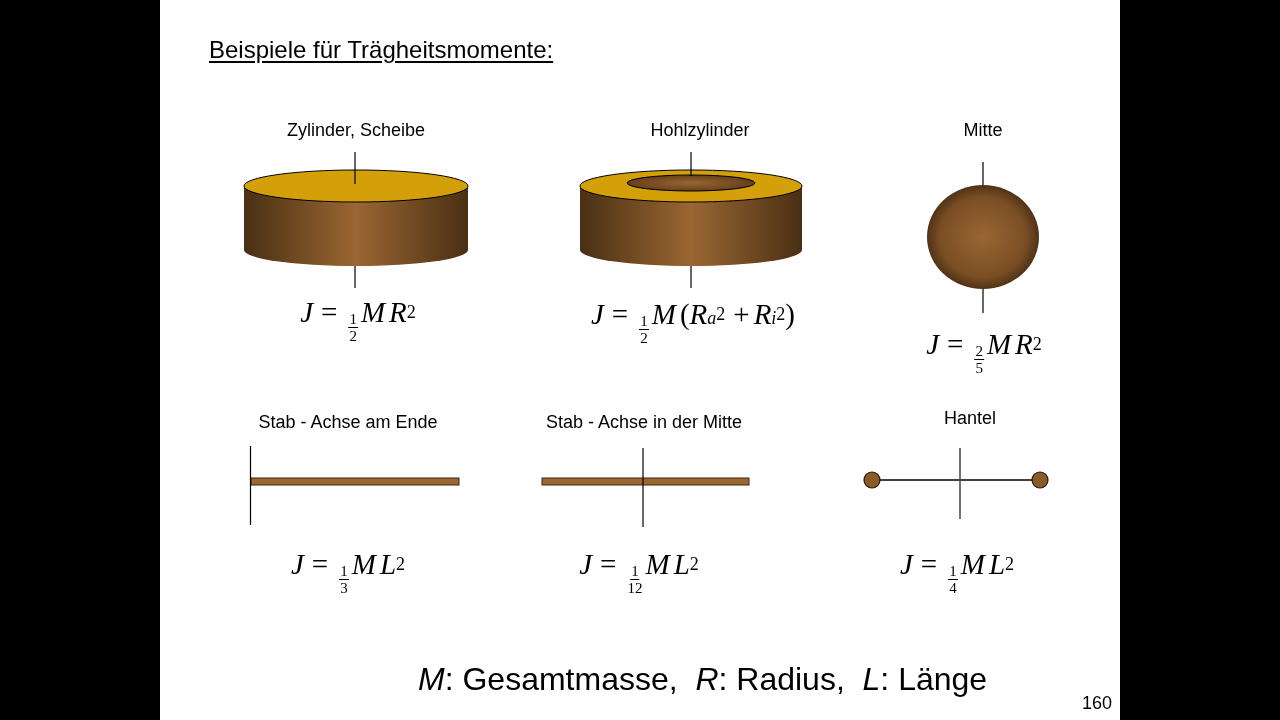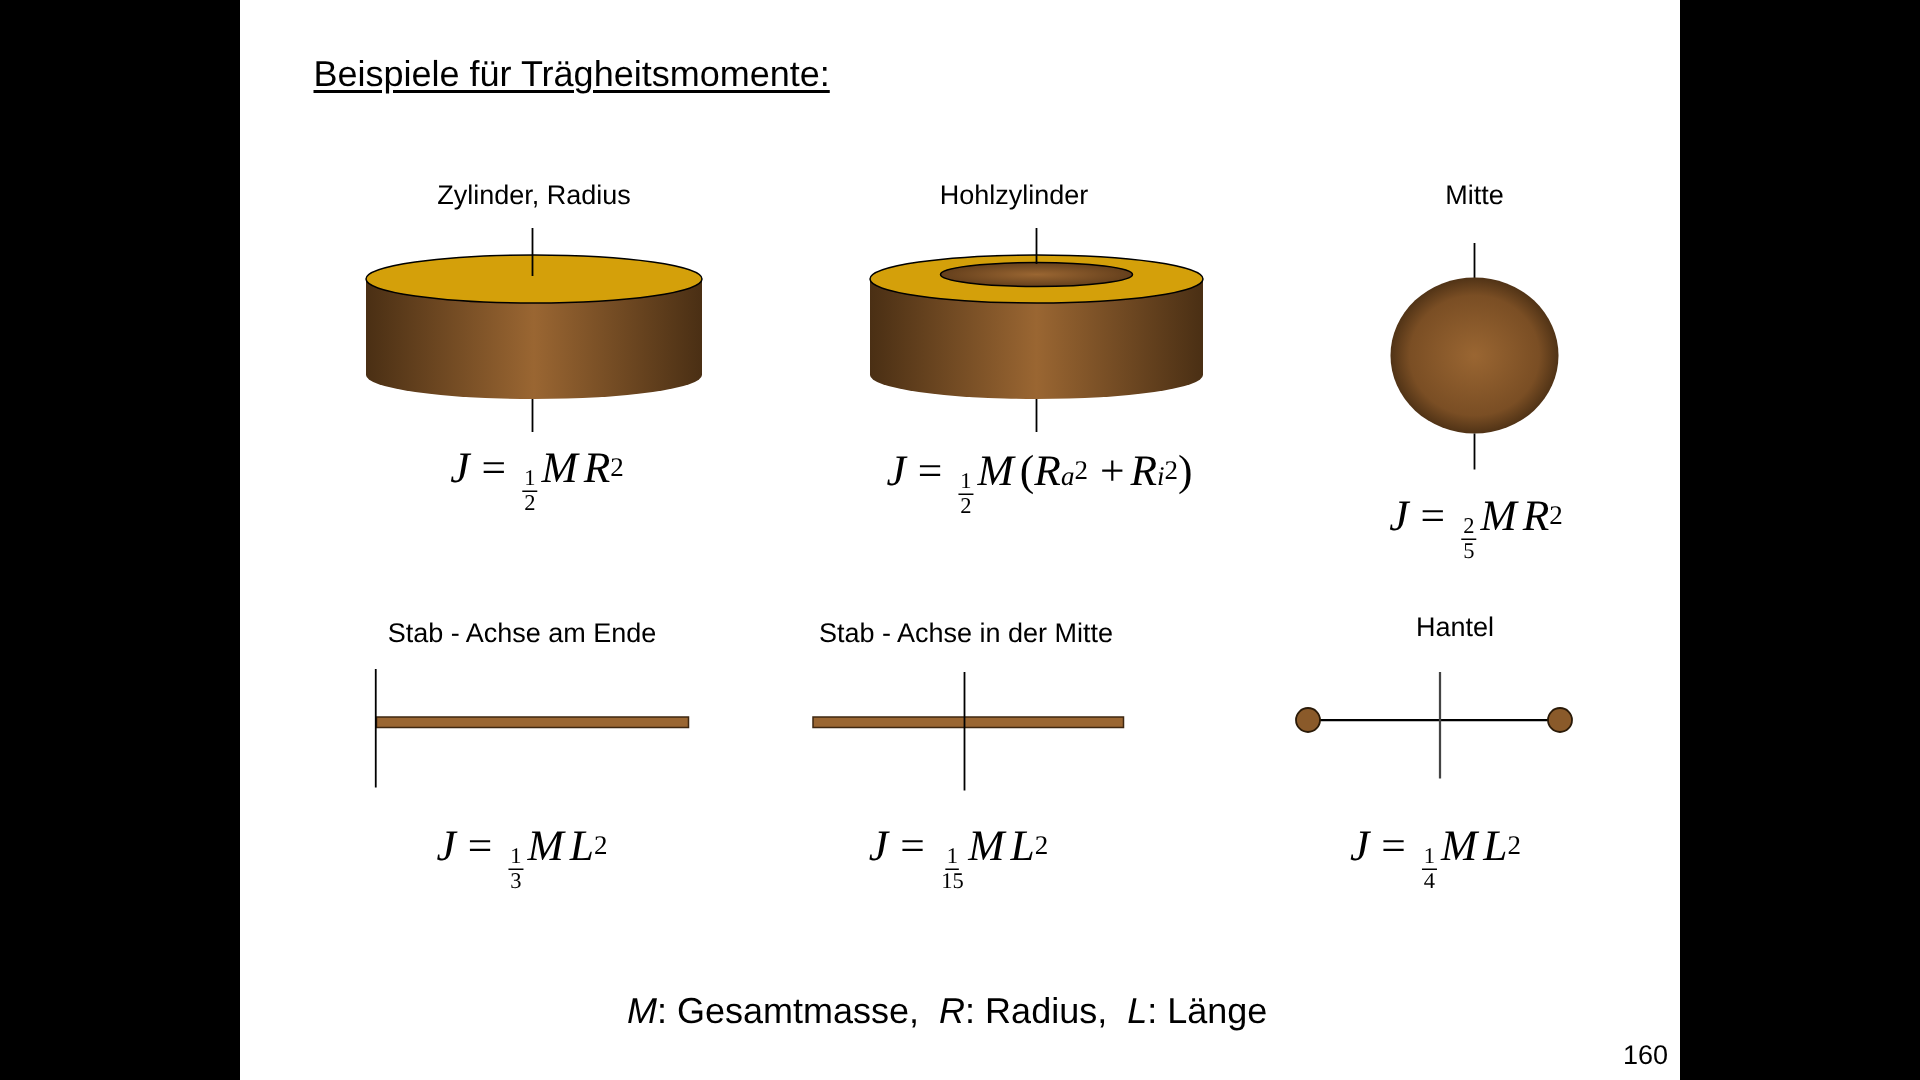--- a/index.html
+++ b/index.html
@@ -11,21 +11,21 @@
   .label { position: absolute; font-size: 18px; transform: translateX(-50%); white-space: nowrap; }
   .formula { position: absolute; font-size: 29px; font-style: italic; white-space: nowrap; transform: translateX(-50%); display: flex; align-items: baseline; }
   .formula .up { font-style: normal; }
   .frac { display: inline-flex; flex-direction: column; align-items: center; font-size: 15px; font-style: normal; line-height: 1; margin: 0 3px; vertical-align: middle; position: relative; top: 2px; }
   .frac .num { border-bottom: 1px solid #000; padding: 0 1px; }
   .frac .den { padding-top: 1px; }
   sup { font-size: 18px; font-style: normal; position: relative; top: -4px; vertical-align: super; line-height: 0; }
   sub { font-size: 18px; line-height: 0; }
   .sp { display: inline-block; width: 8px; }
   .sp2 { display: inline-block; width: 4px; }
-  .legend { position: absolute; left: 258px; top: 661px; font-size: 24px; white-space: nowrap; }
+  .legend { position: absolute; left: 258px; top: 661px; font-size: 32px; white-space: nowrap; }
   .legend i { font-style: italic; }
   .pagenum { position: absolute; left: 922px; top: 693px; font-size: 18px; }
   svg.fig { position: absolute; left: 0; top: 0; }
 </style>
 </head>
 <body>
 
 <div class="slide">
 
   <div class="title sans">Beispiele für Trägheitsmomente:</div>
@@ -80,22 +80,22 @@
     </g>
 
     <g>
       <line x1="712" y1="480" x2="880" y2="480" stroke="#000" stroke-width="1.5"></line>
       <line x1="800" y1="448" x2="800" y2="519" stroke="#444" stroke-width="1.5"></line>
       <circle cx="712" cy="480" r="8" fill="#8A5A2A" stroke="#2A1A08" stroke-width="1.2"></circle>
       <circle cx="880" cy="480" r="8" fill="#8A5A2A" stroke="#2A1A08" stroke-width="1.2"></circle>
     </g>
   </svg>
 
-  <div class="label sans" style="left:196px; top:120px;">Zylinder, Radius</div>
-  <div class="label sans" style="left:516px; top:120px;">Hohlzylinder</div>
+  <div class="label sans" style="left:196px; top:120px;">Zylinder, Scheibe</div>
+  <div class="label sans" style="left:540px; top:120px;">Hohlzylinder</div>
   <div class="label sans" style="left:823px; top:120px;">Mitte</div>
   <div class="label sans" style="left:188px; top:412px;">Stab - Achse am Ende</div>
   <div class="label sans" style="left:484px; top:412px;">Stab - Achse in der Mitte</div>
   <div class="label sans" style="left:794px; top:408px;margin-left:16px;">Hantel</div>
 
   <div class="formula serif" style="left:198px; top:296px;">
     <span>J</span>
       <span class="sp"></span>
     <span class="up">=</span>
       <span class="sp"></span>
@@ -163,21 +163,21 @@
       <sup>2</sup>
   </div>
 
   <div class="formula serif" style="left:479px; top:548px;">
     <span>J</span>
       <span class="sp"></span>
     <span class="up">=</span>
       <span class="sp"></span>
     <span class="frac">
         <span class="num">1</span>
-        <span class="den">15</span>
+        <span class="den">12</span>
       </span>
     <span>M</span>
       <span class="sp2"></span>
     <span>L</span>
       <sup>2</sup>
   </div>
 
   <div class="formula serif" style="left:797px; top:548px;">
     <span>J</span>
       <span class="sp"></span>

